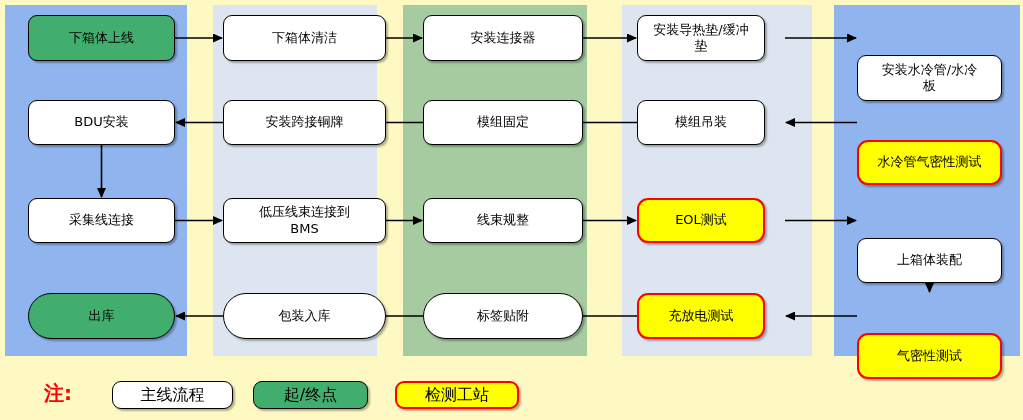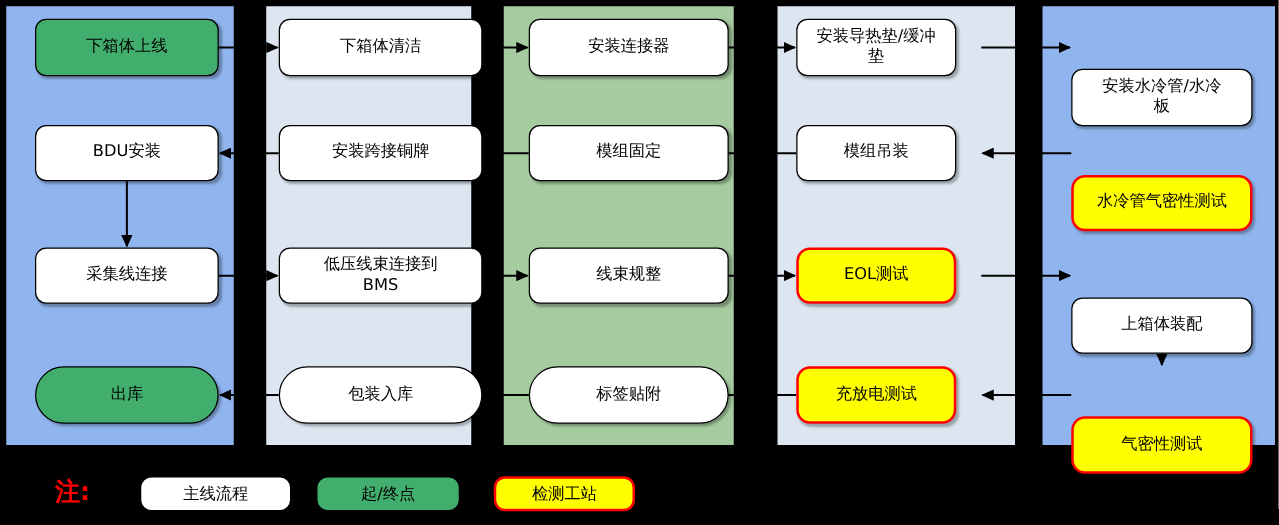--- a/index.html
+++ b/index.html
@@ -1,17 +1,17 @@
 <!DOCTYPE html>
 <html><head>
 <meta charset="utf-8">
 <style>
   html, body { margin:0; padding:0; background:#ffffff; }
   body { font-family:"DejaVu Sans","Liberation Sans",sans-serif; }
-  .canvas { position:relative; width:1023px; height:420px; background:#000000; overflow:hidden; }
+  .canvas { position:relative; width:1023px; height:420px; background:#fef9c3; overflow:hidden; }
 
   .lane { position:absolute; top:5px; height:351px; }
   .lane.blue  { background:#90b5ee; }
   .lane.light { background:#dde6f0; }
   .lane.green { background:#a6cba0; }
 
   .arrows { position:absolute; left:0; top:0; width:1023px; height:420px; pointer-events:none; }
 
   .node {
     position:absolute; box-sizing:border-box;
@@ -36,21 +36,21 @@
   .r3 { top:198px; height:45px; }
   .r4 { top:293px; height:46px;border-radius:23px; }
 
   .legend-note {
     position:absolute; left:44px; top:380px;
     color:#ff0000; font-size:20px; font-weight:bold;
   }
   .lg {
     position:absolute; top:381px; height:28px; box-sizing:border-box;
     display:flex; align-items:center; justify-content:center;
-    font-size:13px; color:#000; background:#fff;
+    font-size:16px; color:#000; background:#fff;
     border:1.5px solid #000; border-radius:9px;
     box-shadow:2px 2px 2px rgba(0,0,0,0.30);
   }
   .lg.start { background:#42ae6d; }
   .lg.test  { background:#ffff00; border:2px solid #ff0000; }
 </style>
 </head>
 <body>
 
 <div class="canvas">
@@ -118,15 +118,15 @@
 
   <div class="node test c5 r4">气密性测试</div>
   <div class="node test c4 r4">充放电测试</div>
   <div class="node c3 r4">标签贴附</div>
   <div class="node c2 r4">包装入库</div>
   <div class="node start c1 r4">出库</div>
 
   <div class="legend-note">注:</div>
   <div class="lg" style="left:112px; width:121px;">主线流程</div>
   <div class="lg start" style="left:253px; width:115px;">起/终点</div>
-  <div class="lg test" style="left:395px; width:113px;">检测工站</div>
+  <div class="lg test" style="left:395px; width:124px;">检测工站</div>
 
 </div>
 
 </body></html>

